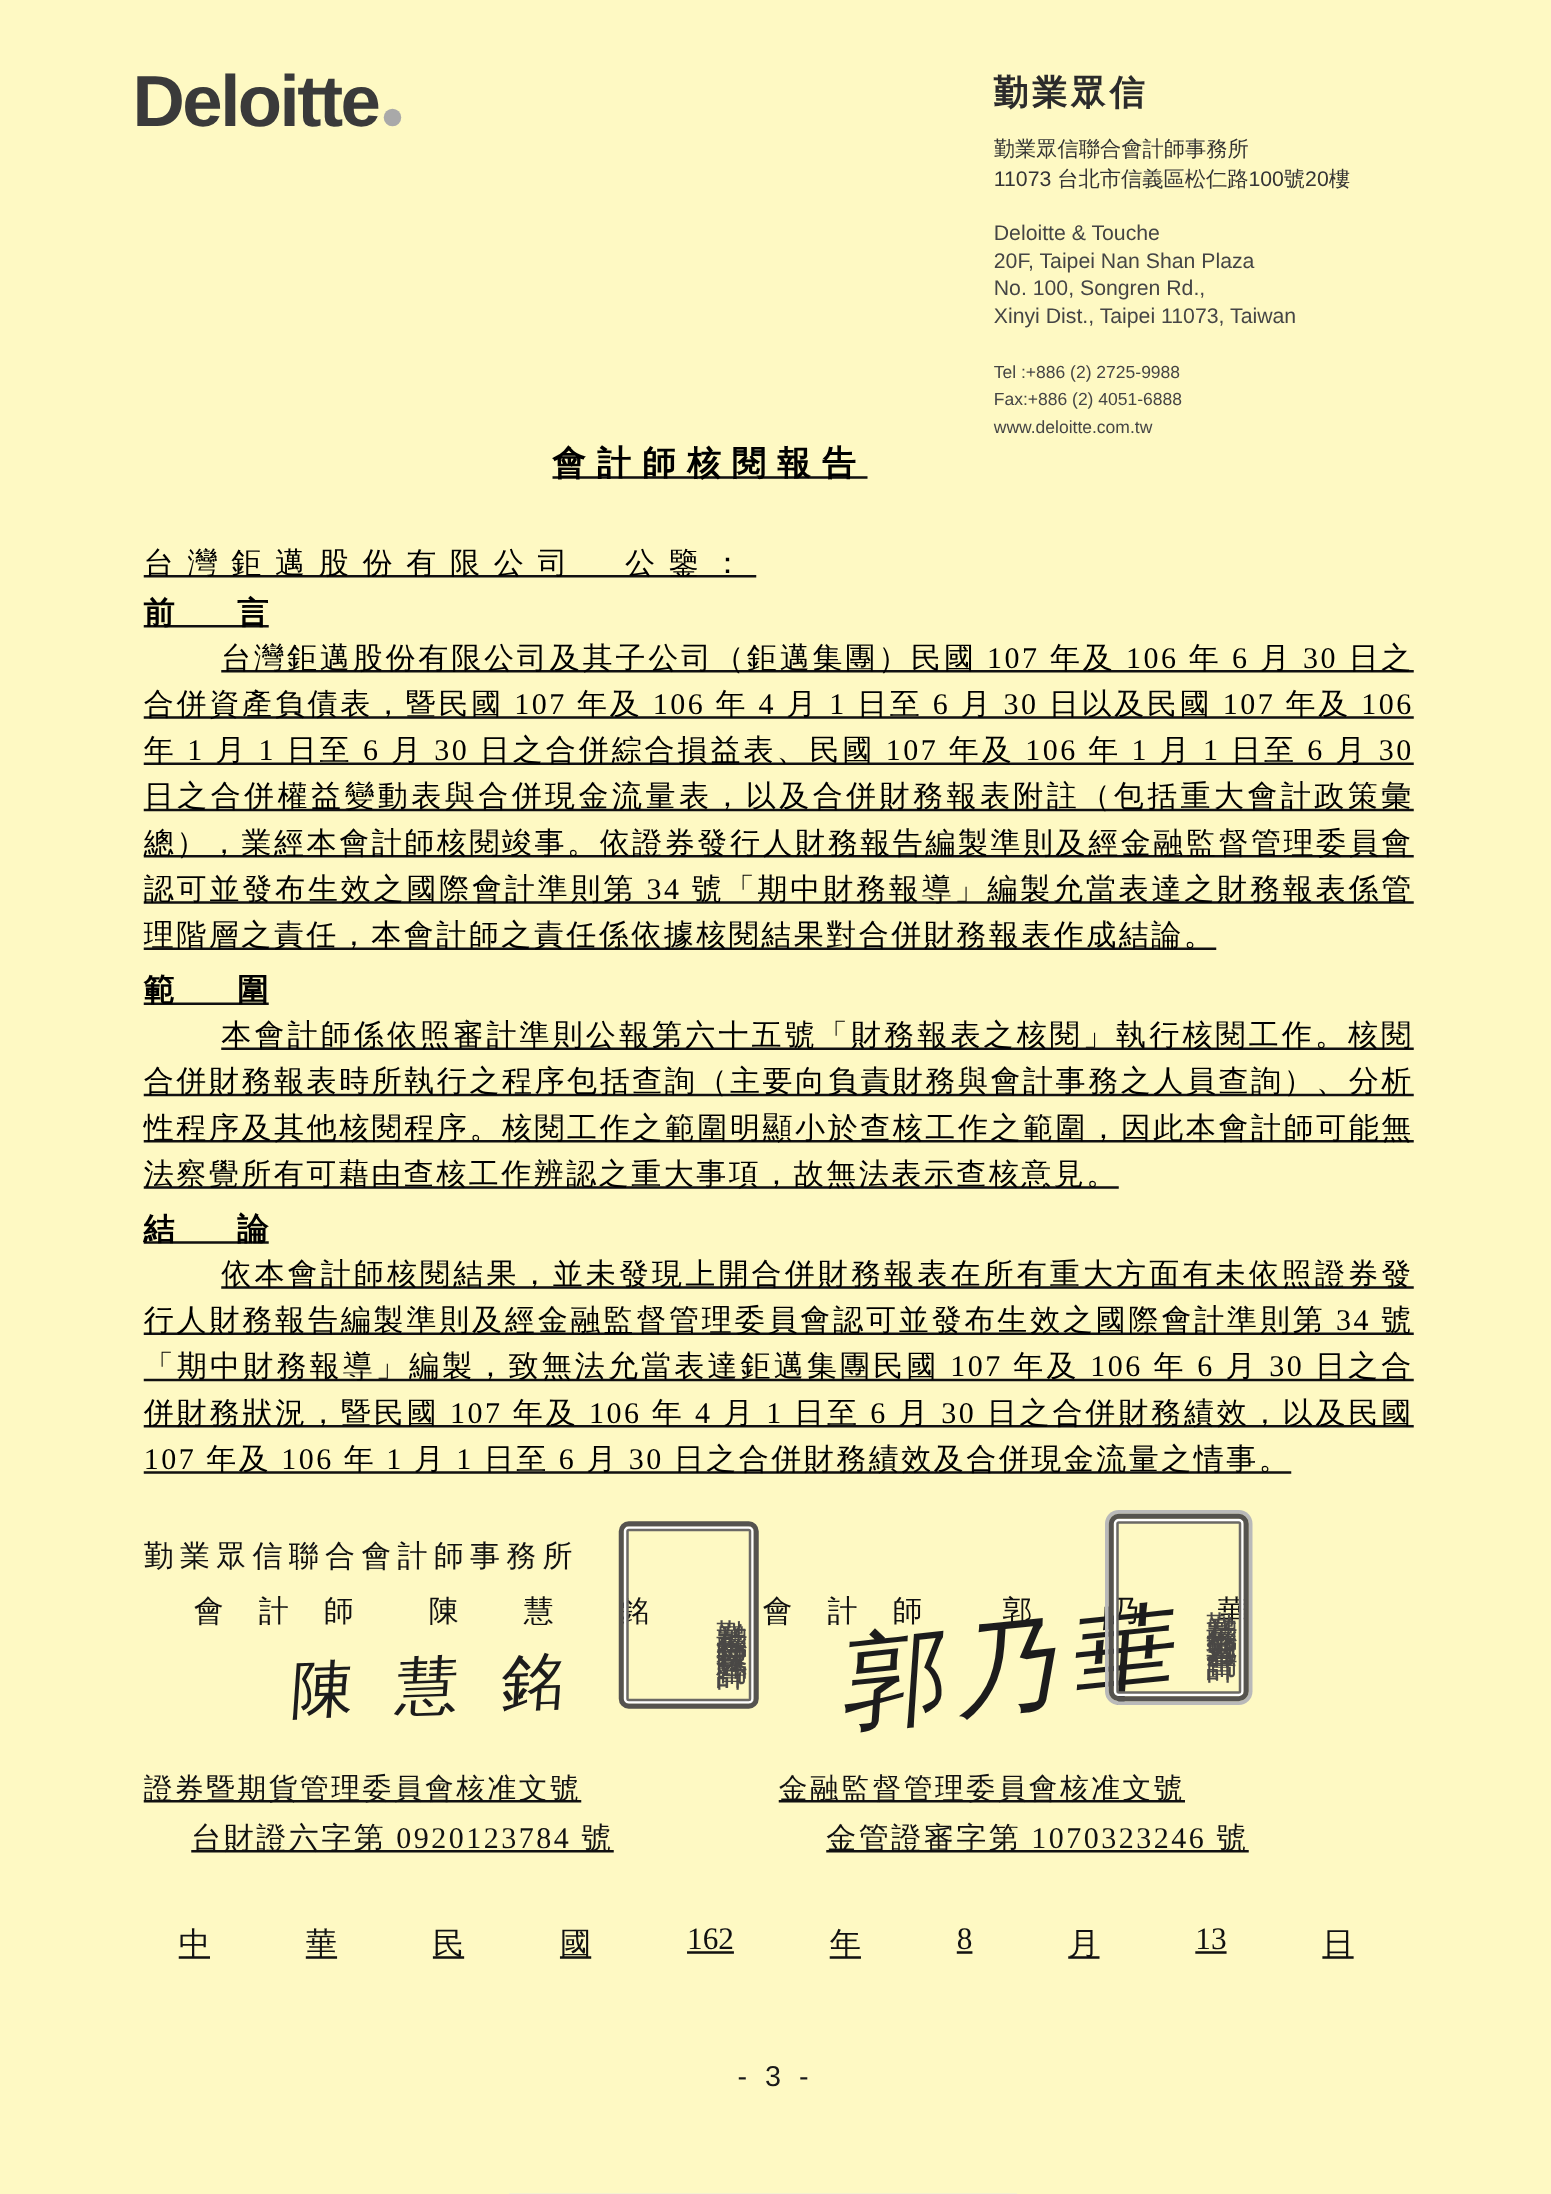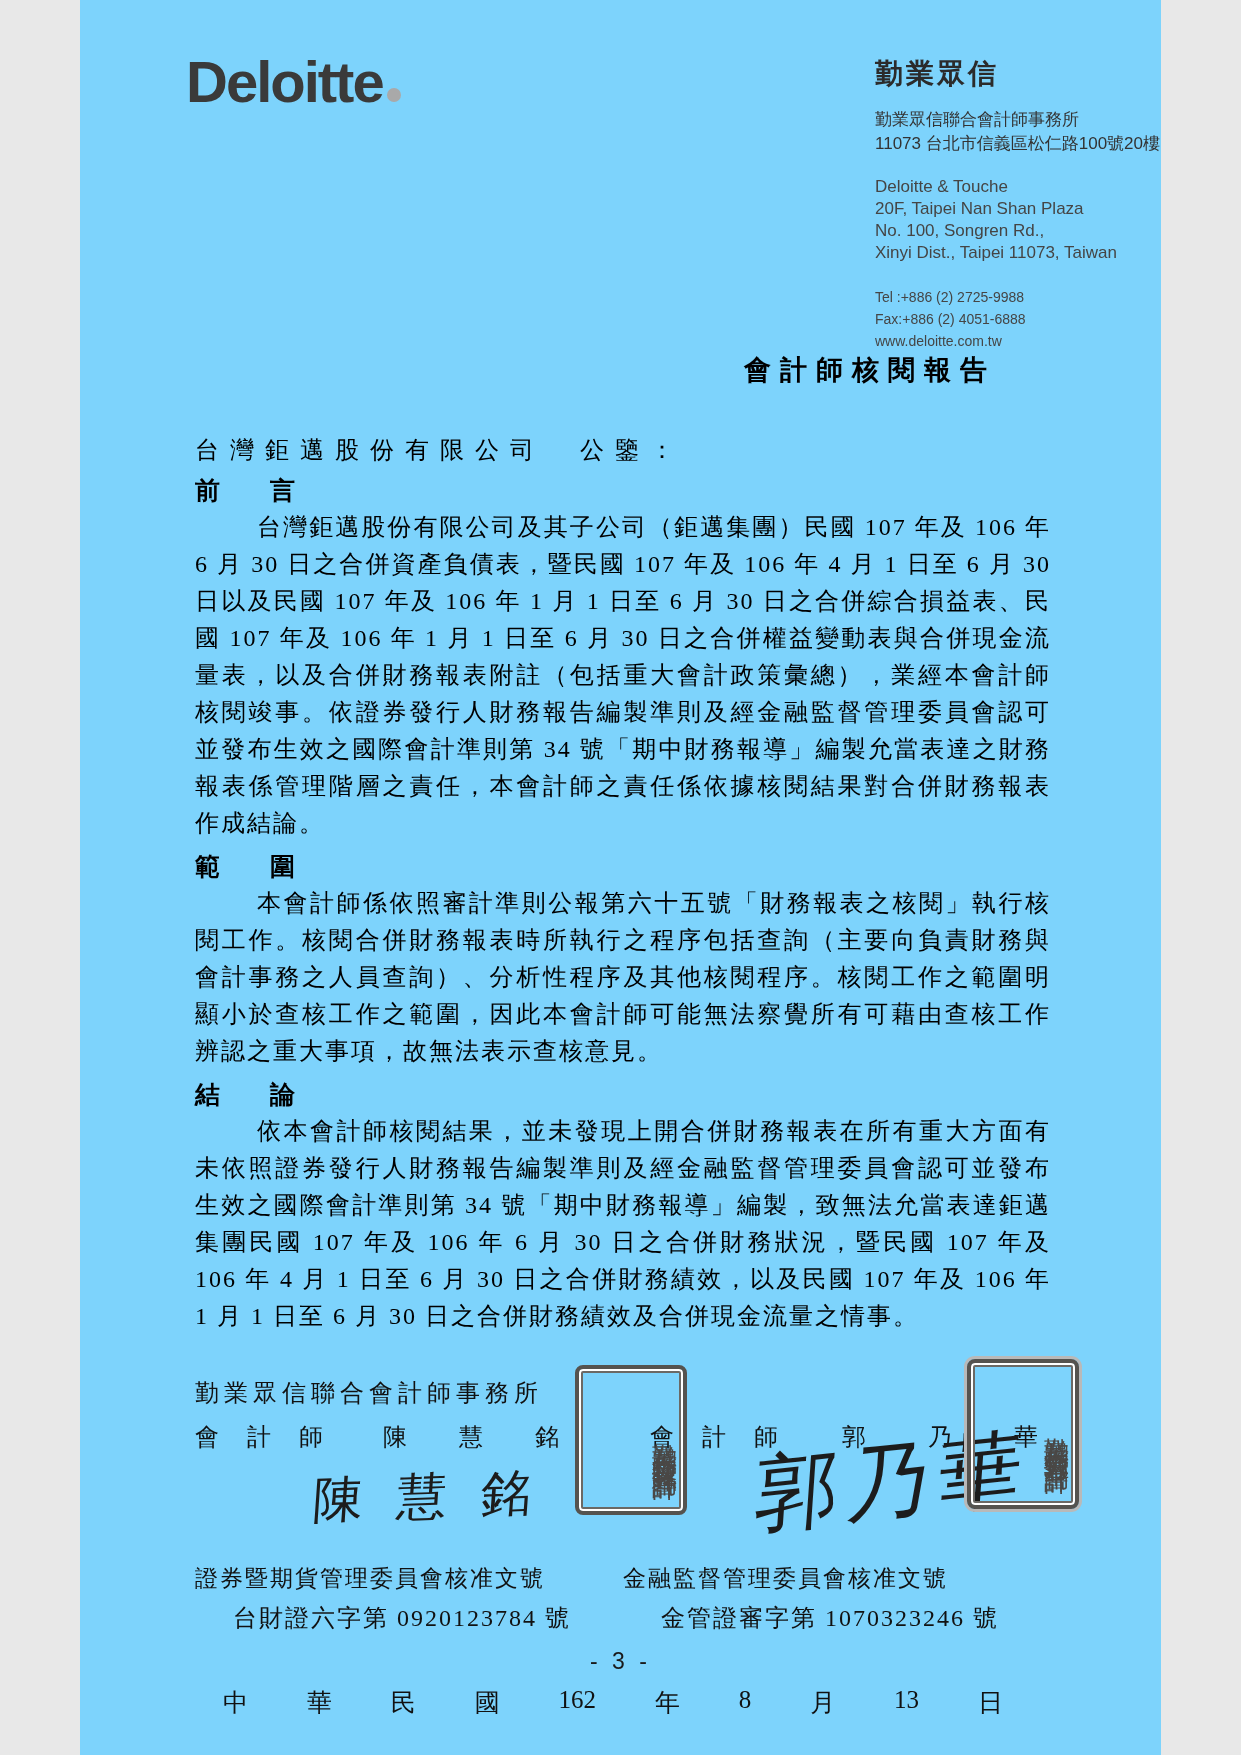--- a/index.html
+++ b/index.html
@@ -1,23 +1,24 @@
 <!DOCTYPE html>
 <html><head>
 <meta charset="utf-8">
 <style>
   html,body{margin:0;padding:0;background:#e8e8e8;}
   .page{
     position:relative;
-    width:1081px;height:1755px;
+    width:1241px;height:1755px;
     margin:0 auto;
-    background:#7dd3fc;
+    background:#fef9c3;
     font-family:"Liberation Serif","DejaVu Serif",serif;
     color:#111;
     overflow:hidden;
+    text-decoration:underline;
   }
   
   .logo{
     position:absolute;left:106px;top:48px;
     font-family:"Liberation Sans","DejaVu Sans",sans-serif;
     font-weight:800;font-size:58px;letter-spacing:-2px;color:#3a3a3a;
     white-space:nowrap;
   }
   .logo-dot{
     display:inline-block;width:14px;height:14px;border-radius:50%;
@@ -28,39 +29,39 @@
     font-family:"Liberation Sans","DejaVu Sans",sans-serif;
   }
   .firm-cn{font-size:28px;font-weight:700;color:#2b2b2b;letter-spacing:3px;line-height:44px;}
   .firm-cn-full{font-size:17px;color:#333;margin-top:12px;line-height:24px;}
   .addr-cn{font-size:17px;color:#333;line-height:24px;}
   .en-block{margin-top:20px;font-size:17px;color:#454545;line-height:22px;}
   .tel-block{margin-top:22px;font-size:14px;color:#454545;line-height:22px;}
   
   .content{padding:352px 110px 0 115px;}
   .doc-title{
-    text-align:right;position:relative;left:-55px;
+    text-align:center;position:relative;left:-55px;
     font-size:27px;font-weight:700;letter-spacing:9px;color:#000;
   }
   .addressee{
     margin-top:46px;font-size:24px;letter-spacing:11px;color:#000;
   }
   .sec-heading{
     font-size:25px;font-weight:700;margin-top:6px;line-height:37px;color:#000;
   }
   .para{
     font-size:24px;line-height:37px;letter-spacing:2px;
     text-align:justify;text-indent:62px;color:#000;margin:0;
   }
   
   .sig-area{position:relative;height:172px;margin-top:42px;font-size:24px;}
   .firm-line{position:absolute;left:0;top:0;letter-spacing:5px;white-space:nowrap;}
   .acct-row{position:absolute;left:0;top:44px;white-space:nowrap;}
   .acct-row2{position:absolute;left:455px;top:44px;white-space:nowrap;}
-  .acct-label{letter-spacing:28px;}
+  .acct-label{letter-spacing:28px;margin-left:40px;}
   .acct-name{letter-spacing:52px;margin-left:26px;}
   .acct-name2{letter-spacing:62px;margin-left:30px;}
   .handsig{
     position:absolute;color:#1c1c1c;
     font-weight:500;white-space:nowrap;
   }
   .handsig1{
     left:118px;top:86px;font-size:50px;letter-spacing:34px;
     transform:rotate(-2deg) skewX(-6deg);
   }

